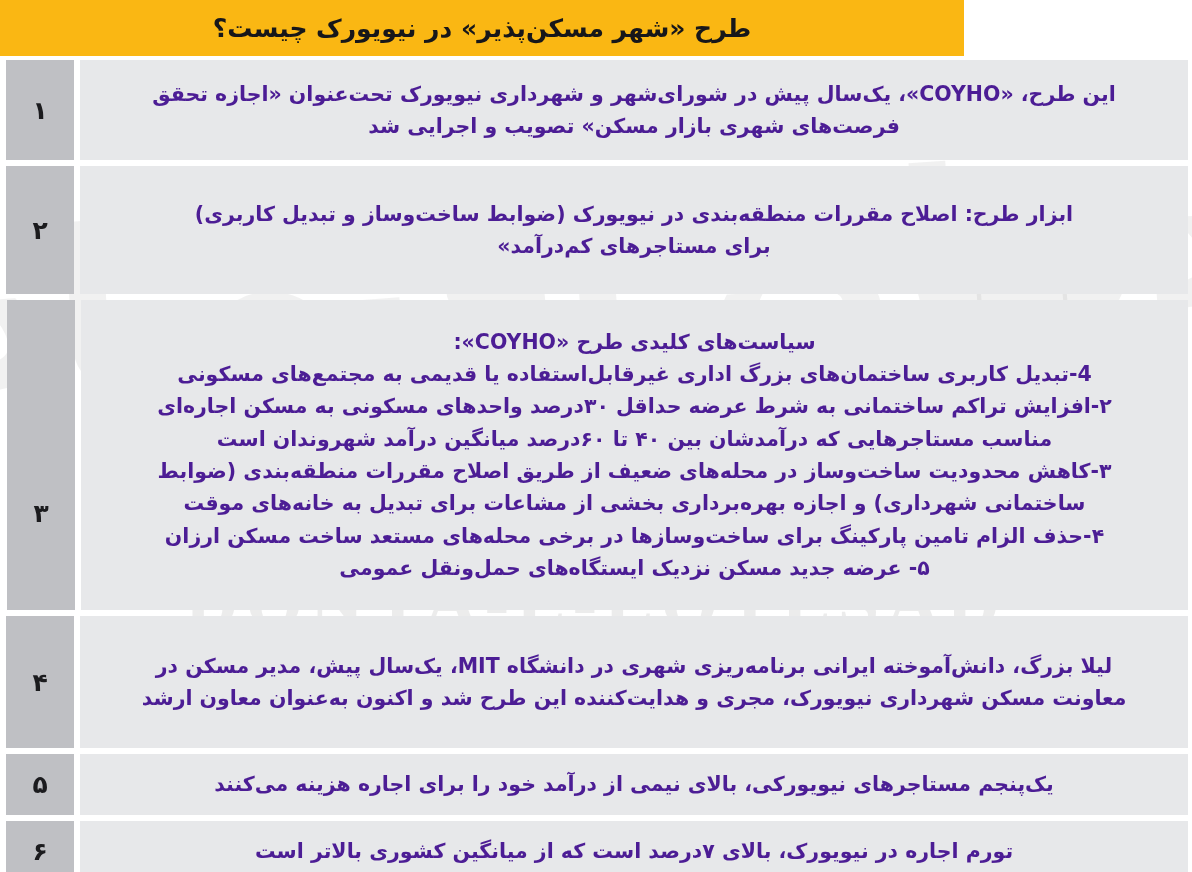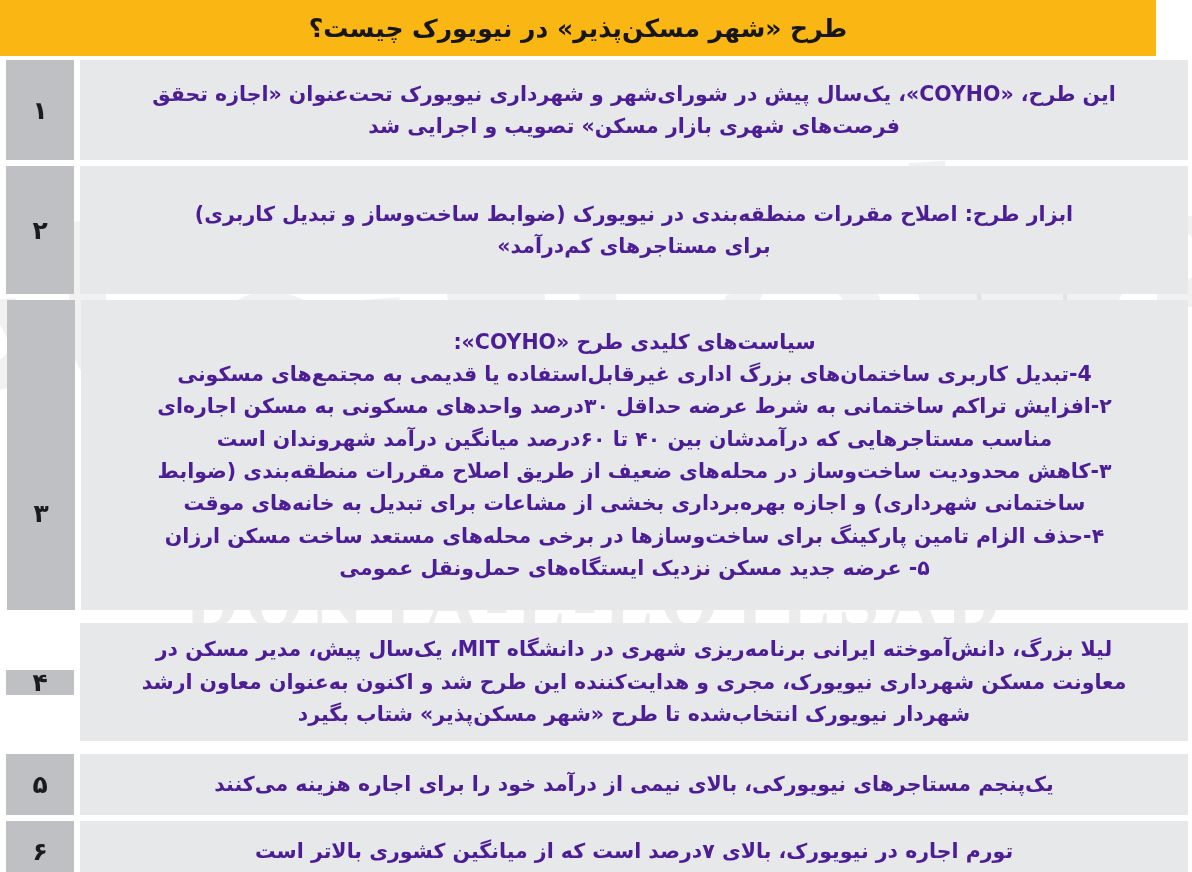--- a/index.html
+++ b/index.html
@@ -51,21 +51,21 @@
     color: rgba(150, 150, 150, 0.13);
     white-space: nowrap;
     direction: rtl;
   }
 
   
   .header-bar {
     position: absolute;
     left: 0;
     top: 0;
-    width: 1156px;
+    width: 964px;
     height: 56px;
     background: #fab713;
     z-index: 5;
     display: flex;
     align-items: center;
     justify-content: center;
   }
   .header-title {
     font-size: 25px;
     font-weight: bold;
@@ -128,21 +128,21 @@
     font-size: 25px;
     font-weight: 600;
     color: #1b1b1e;
     line-height: 1;
   }
 
   
   .row-1 { height: 100px; }
   .row-2 { height: 128px; }
   .row-3 { height: 310px; padding-left: 7px; }
-  .row-4 { height: 132px; align-items: center; }
+  .row-4 { height: 132px; }
   .row-5 { height: 61px; }
   .row-6 { height: 61px; }
 
   .row-3 .cell-num span { position: relative; top: 58px; }
 
   .nowrap-line { display: block; }
 </style>
 </head>
 <body>
 
@@ -199,21 +199,20 @@
       <div class="cell-num">
         <span>۳</span>
       </div>
     </div>
 
     <div class="row row-4">
       <div class="cell-text">
         <p>
           <span class="nowrap-line">لیلا بزرگ، دانش‌آموخته ایرانی برنامه‌ریزی شهری در دانشگاه MIT، یک‌سال پیش، مدیر مسکن در</span>
           <span class="nowrap-line">معاونت مسکن شهرداری نیویورک، مجری و هدایت‌کننده این طرح شد و اکنون به‌عنوان معاون ارشد</span>
-          <span class="nowrap-line">شهردار نیویورک انتخاب‌شده تا طرح «شهر مسکن‌پذیر» شتاب بگیرد</span>
         </p>
       </div>
       <div class="cell-num">
         <span>۴</span>
       </div>
     </div>
 
     <div class="row row-5">
       <div class="cell-text">
         <p>

